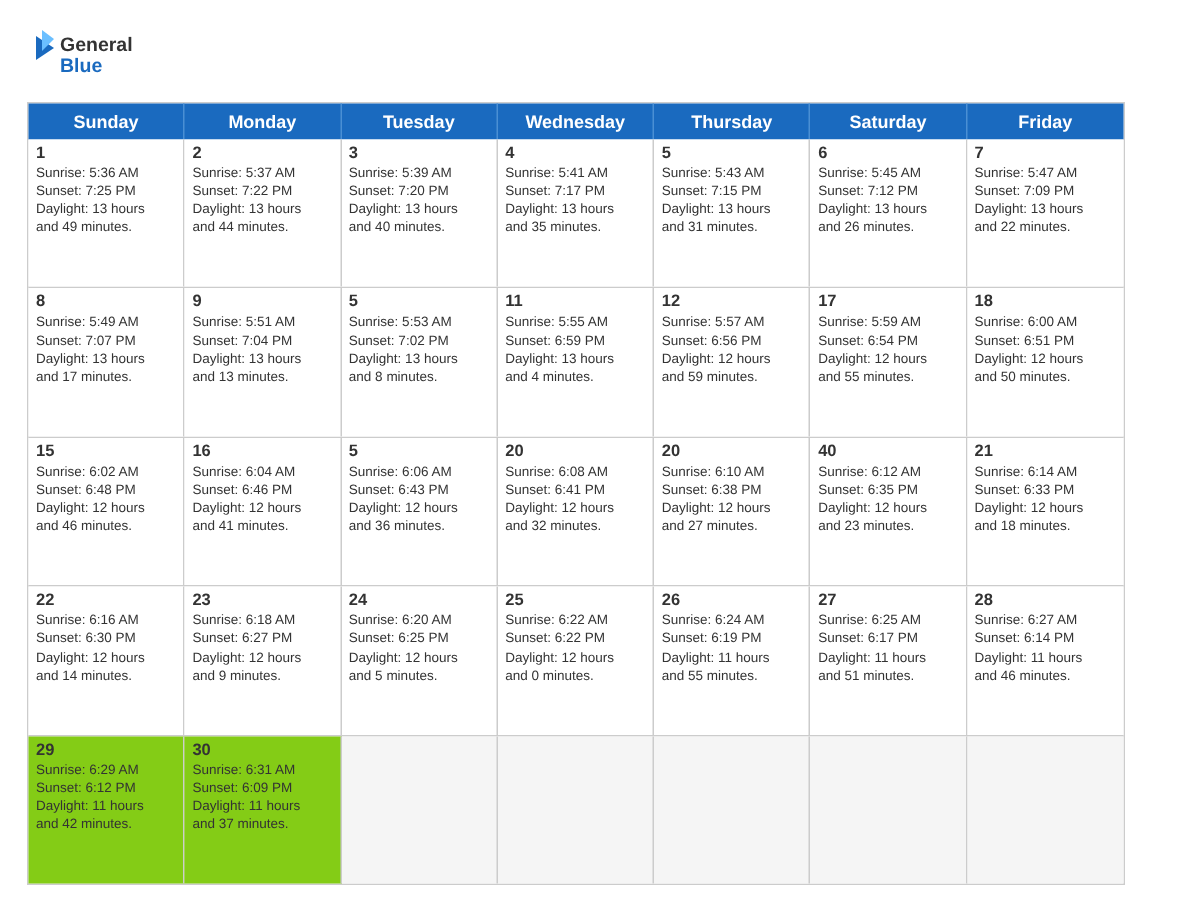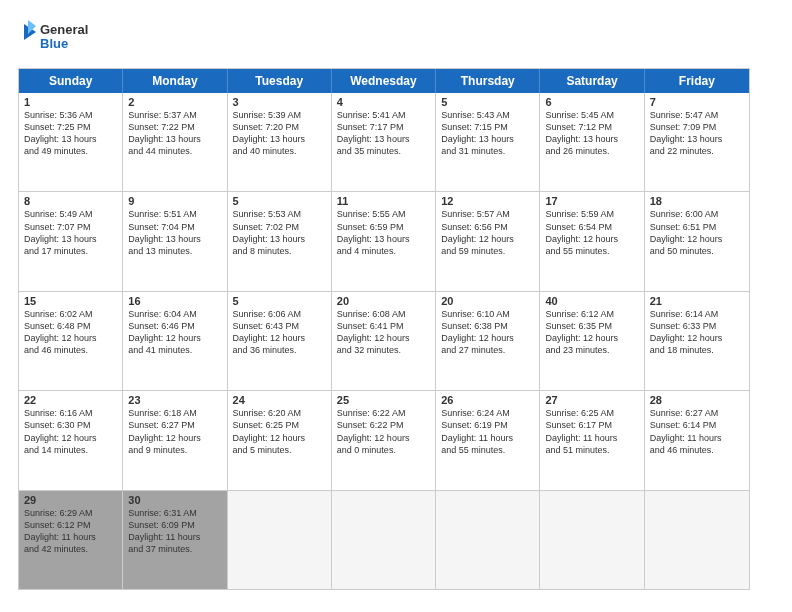--- a/index.html
+++ b/index.html
@@ -101,21 +101,21 @@
       line-height: 1.35;
       color: #333;
     }
     .last-row {
       flex: 1;
     }
     .last-row .cal-cell {
       background: #f5f5f5;
     }
     .last-row .cal-cell.has-data {
-      background: #a3a3a3;
+      background: #84cc16;
     }
   </style>
 </head>
 <body>
 
 <div class="page">
   <div class="header">
     <div class="logo">
   <svg width="80" height="40" viewBox="0 0 80 40">
     <text x="22" y="16" font-size="13" font-weight="bold" font-family="Arial" fill="#333">General</text>

